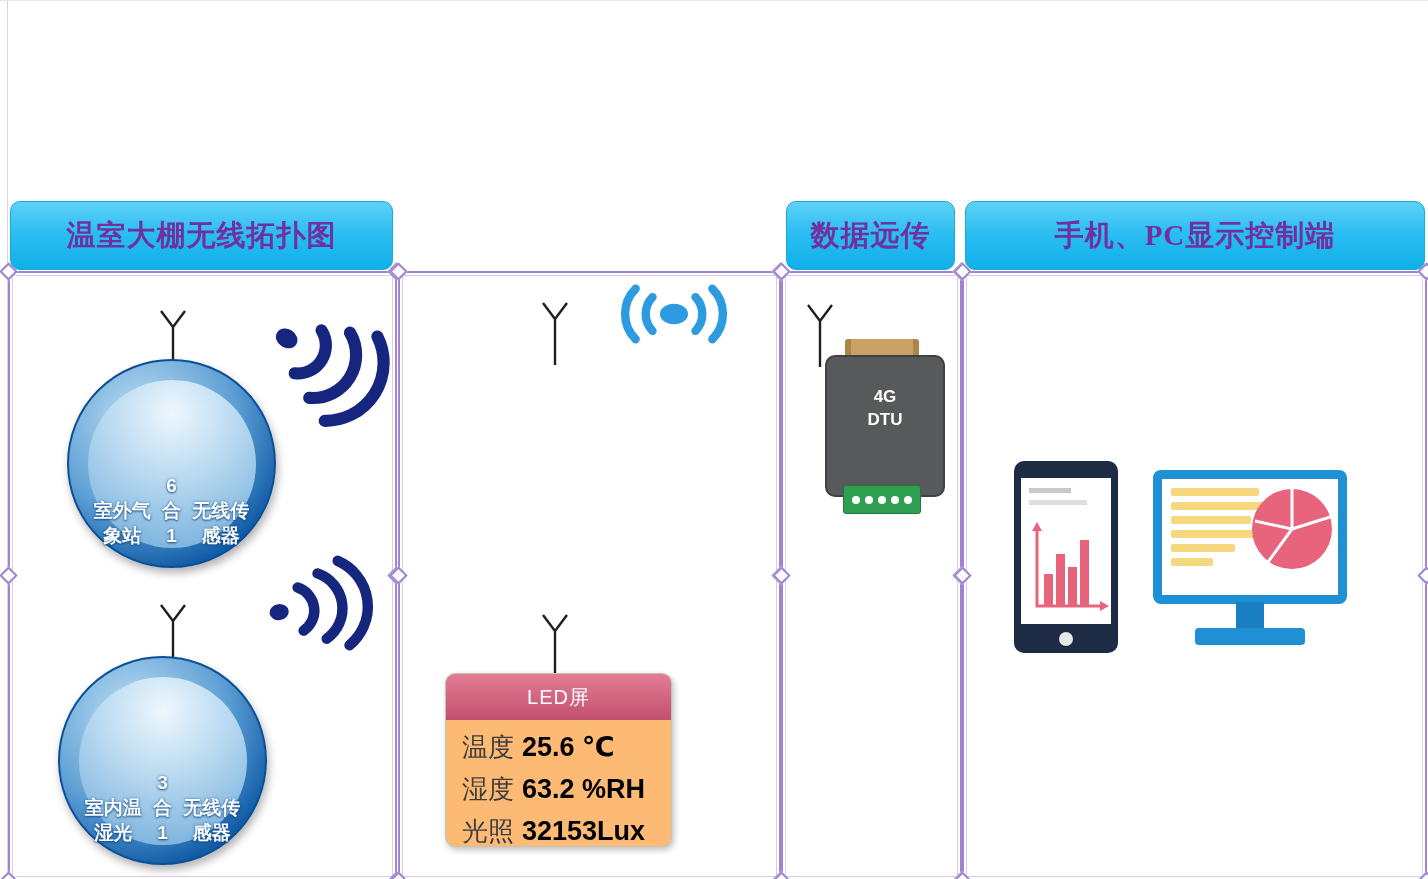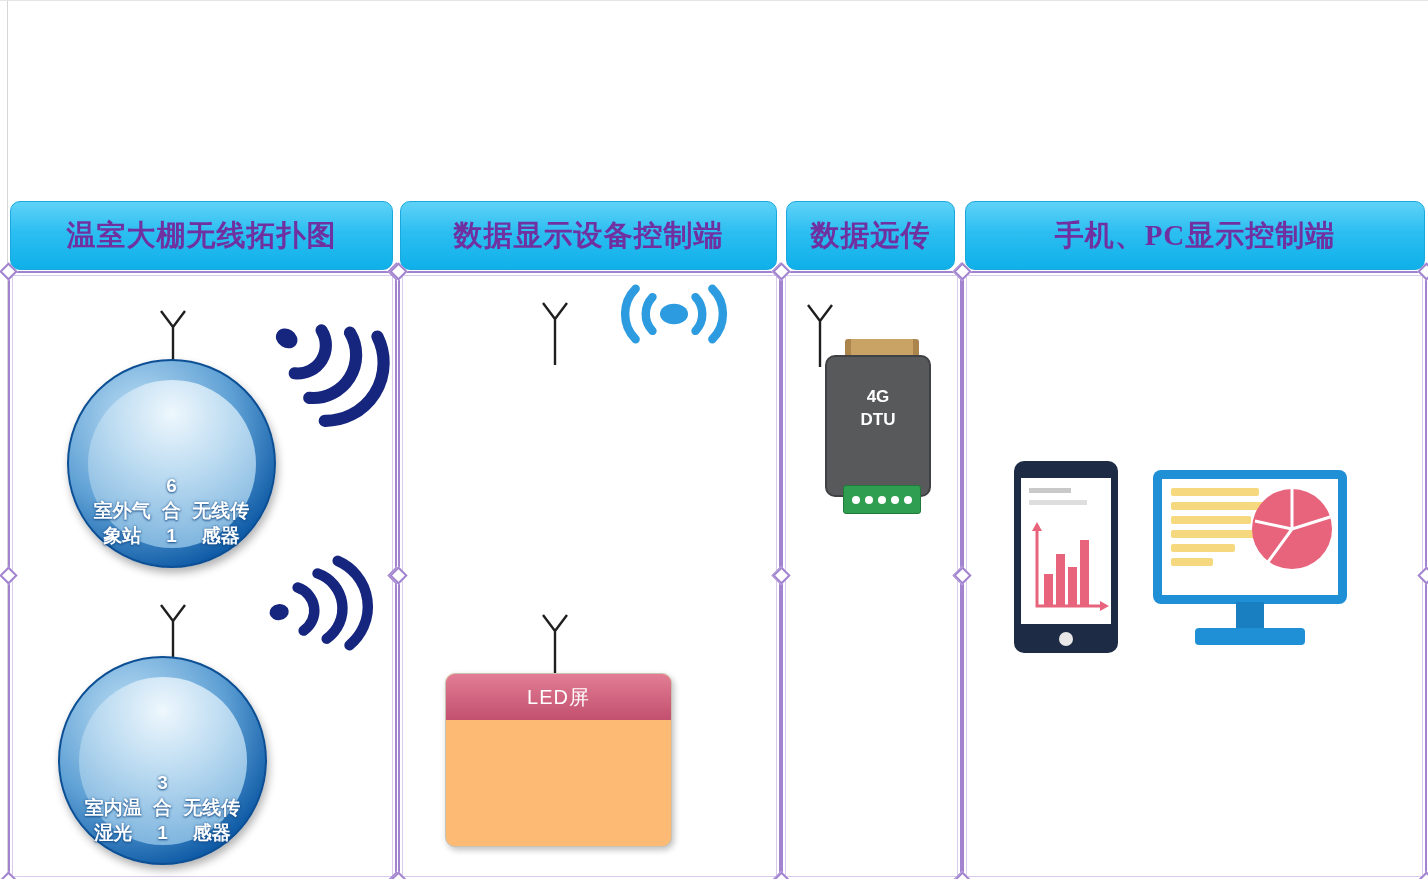--- a/index.html
+++ b/index.html
@@ -116,21 +116,21 @@
     display:flex;align-items:center;justify-content:center;
     color:#fff;font-size:20px;letter-spacing:1px;}
   .led-body{padding:8px 0 0 16px;}
   .led-row{line-height:38px;white-space:nowrap;}
   .led-row .lbl{font-family:"Liberation Serif","DejaVu Serif",serif;font-size:26px;color:#3b3b3b;}
   .led-row .val{font-size:27px;font-weight:bold;color:#000;margin-left:8px;}
 
   
   .dtu-top{position:absolute;left:62px;top:66px;width:74px;height:20px;background:#c9a365;
     border-left:6px solid #ab854c;border-right:6px solid #ab854c;border-radius:3px;box-sizing:border-box;}
-  .dtu-body{position:absolute;left:42px;top:82px;width:106px;height:142px;background:#58595b;
+  .dtu-body{position:absolute;left:42px;top:82px;width:120px;height:142px;background:#58595b;
     border:2px solid #404144;border-radius:10px;box-sizing:border-box;
     color:#fff;font-size:17px;font-weight:bold;text-align:center;padding-top:28px;line-height:23px;}
   .dtu-green{position:absolute;left:60px;top:212px;width:76px;height:27px;background:#2f9e50;
     border:1px solid #1f7a3a;border-radius:3px;display:flex;align-items:center;justify-content:center;gap:5px;z-index:3;}
   .dtu-green i{width:8px;height:8px;border-radius:50%;background:#fff;}
 
   
   .phone{position:absolute;left:50px;top:188px;width:104px;height:192px;background:#1e2b45;border-radius:10px;}
   .phone-screen{position:absolute;left:7px;top:17px;width:90px;height:146px;background:#fff;}
   .phone-home{position:absolute;bottom:7px;left:50%;transform:translateX(-50%);
@@ -152,21 +152,20 @@
   .monitor-base{position:absolute;left:231px;top:355px;width:110px;height:17px;background:#1f8fd6;border-radius:4px;}
 </style>
 </head>
 <body>
 
 <div class="canvas">
   <div class="left-edge"></div>
 
 
   <div class="col-header h1">温室大棚无线拓扑图</div>
-  <div class="col-header h2">数据显示设备控制端</div>
   <div class="col-header h4">手机、PC显示控制端</div>
   <div class="col-header h3">数据远传</div>
 
   <div class="col-body b1">
     <svg class="antenna a1" viewBox="0 0 30 64">
       <path d="M3 2 L15 18 M27 2 L15 18 M15 18 V64" stroke="#1f1f1f" stroke-width="2.4" fill="none"></path>
     </svg>
     <svg class="signal s1" viewBox="0 0 135 112">
       <ellipse cx="13" cy="56" rx="12" ry="10" fill="#16257e"></ellipse>
       <path d="M40 29 A30 30 0 0 1 40 83" stroke="#16257e" stroke-width="13" fill="none" stroke-linecap="round"></path>
@@ -216,20 +215,31 @@
       <path d="M3 2 L15 18 M27 2 L15 18 M15 18 V64" stroke="#1f1f1f" stroke-width="2.4" fill="none"></path>
     </svg>
 
 
     <svg class="antenna a-led" viewBox="0 0 30 64">
       <path d="M3 2 L15 18 M27 2 L15 18 M15 18 V64" stroke="#1f1f1f" stroke-width="2.4" fill="none"></path>
     </svg>
 
     <div class="led">
       <div class="led-header">LED屏</div>
+      <div class="led-body">
+        <div class="led-row">
+          <span class="lbl">温度</span><span class="val">25.6 ℃</span>
+        </div>
+        <div class="led-row">
+          <span class="lbl">湿度</span><span class="val">63.2 %RH</span>
+        </div>
+        <div class="led-row">
+          <span class="lbl">光照</span><span class="val">32153Lux</span>
+        </div>
+      </div>
     </div>
   <i class="orn tl"></i>
       <i class="orn tr"></i>
       <i class="orn bl"></i>
       <i class="orn br"></i>
       <i class="orn ml"></i>
       <i class="orn mr"></i>
     </div>
 
   <div class="col-body b3">

